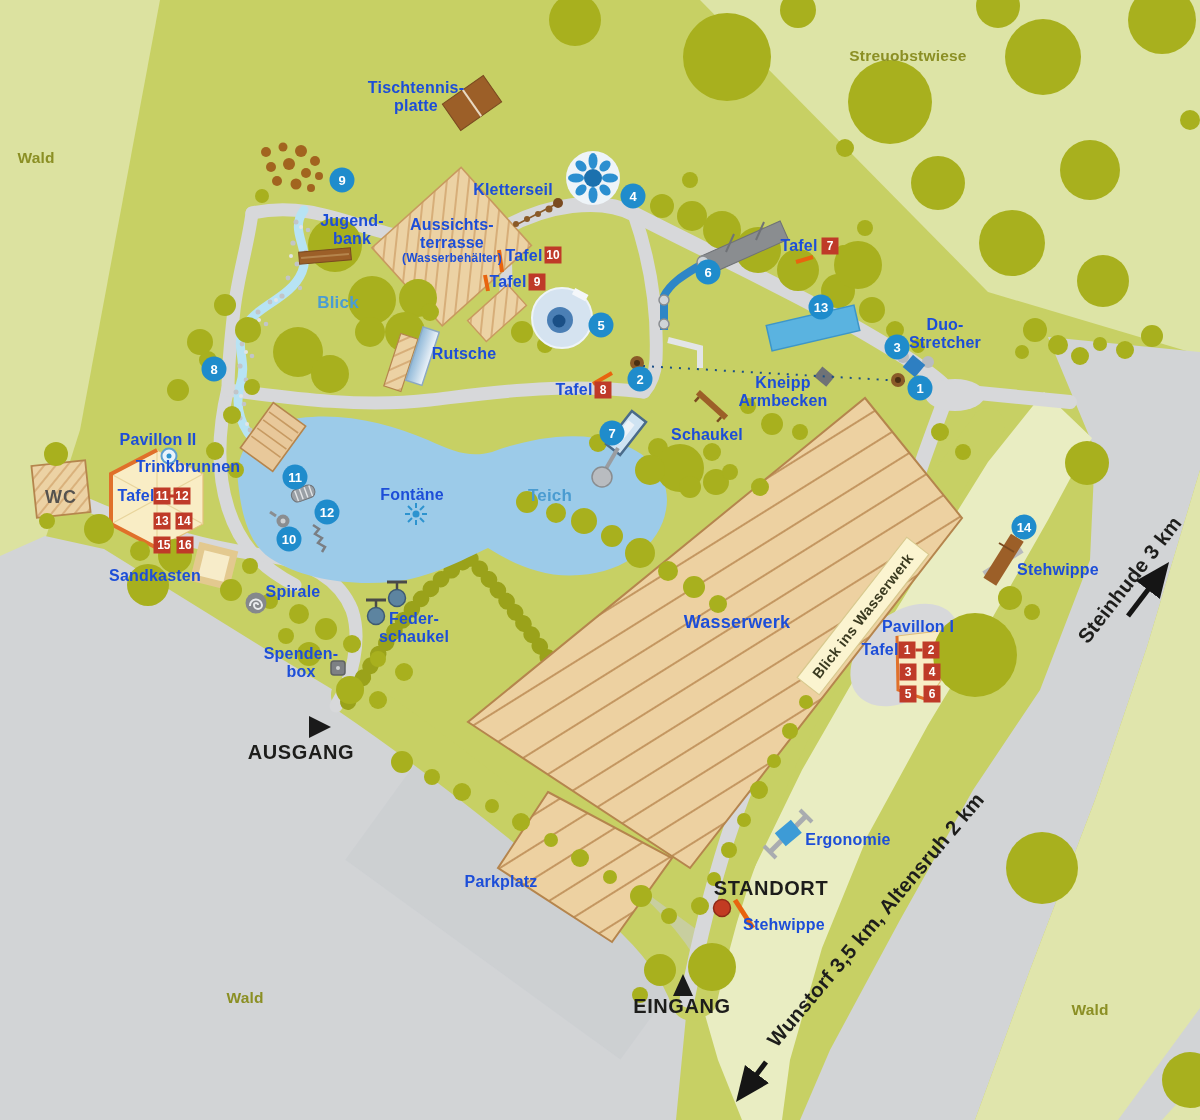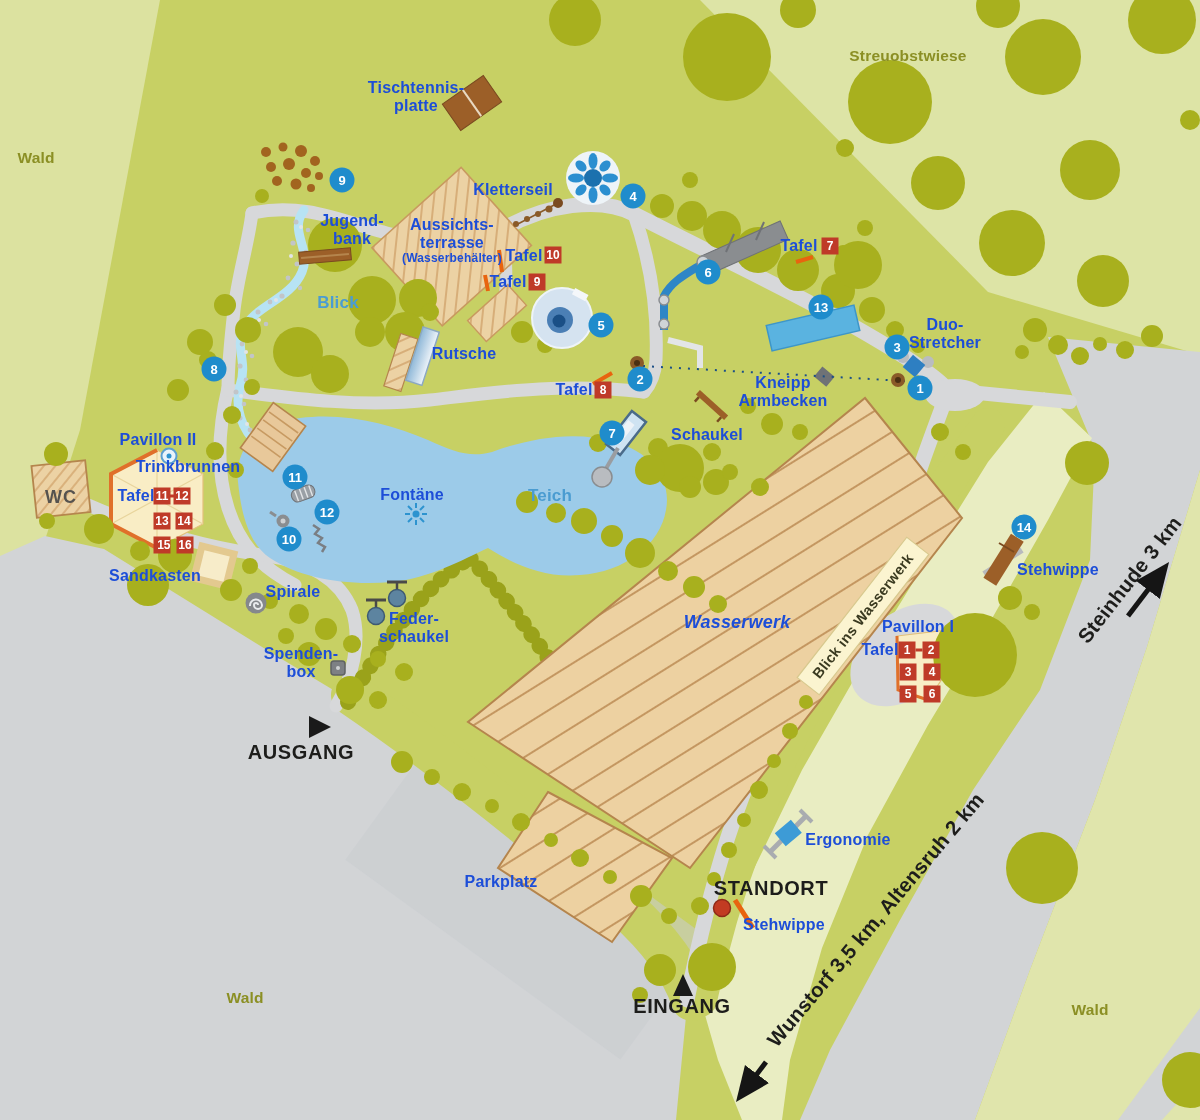--- a/index.html
+++ b/index.html
@@ -6,21 +6,21 @@
   #map-root{position:relative;width:1200px;height:1120px;overflow:hidden;
     font-family:"Liberation Sans",sans-serif;}
   #base-svg{position:absolute;left:0;top:0;width:1200px;height:1120px;}
   #labels,#markers{position:absolute;left:0;top:0;width:1200px;height:1120px;pointer-events:none;}
   .lbl{position:absolute;transform:translate(-50%,-50%);color:#1d4ed8;
     font-weight:700;font-size:16px;line-height:1.12;text-align:center;
     white-space:pre-line;letter-spacing:.2px;}
   .lbl .sub{display:block;font-size:12px;font-weight:700;}
   .lbl-olive{color:#8b8f24;font-size:15.5px;}
   .lbl-blue{color:#4a9cd1;font-size:17px;}
-  .lbl-big{font-size:18px;font-style:italic;}
+  .lbl-big{font-size:18px;}
   .lbl-caps{font-size:20px;letter-spacing:.6px;color:#1d1d1b;}
   .lbl-wc{font-size:18px;color:#56534f;letter-spacing:1px;margin-top:8px;}
   .lbl-road{font-size:20.5px;color:#1d1d1b;white-space:nowrap;}
   .lbl-banner{font-size:14.5px;color:#3a3a20;white-space:nowrap;letter-spacing:.3px;}
   .rot-52{transform:translate(-50%,-50%) rotate(-52deg);}
   .rot-50{transform:translate(-50%,-50%) rotate(-50deg);}
   .num-badge{position:absolute;transform:translate(-50%,-50%);width:25px;height:25px;
     border-radius:50%;background:#1f8ccc;color:#fff;font-weight:700;font-size:13px;
     line-height:25px;text-align:center;}
   .tafel-badge{position:absolute;transform:translate(-50%,-50%);width:17px;height:17px;

